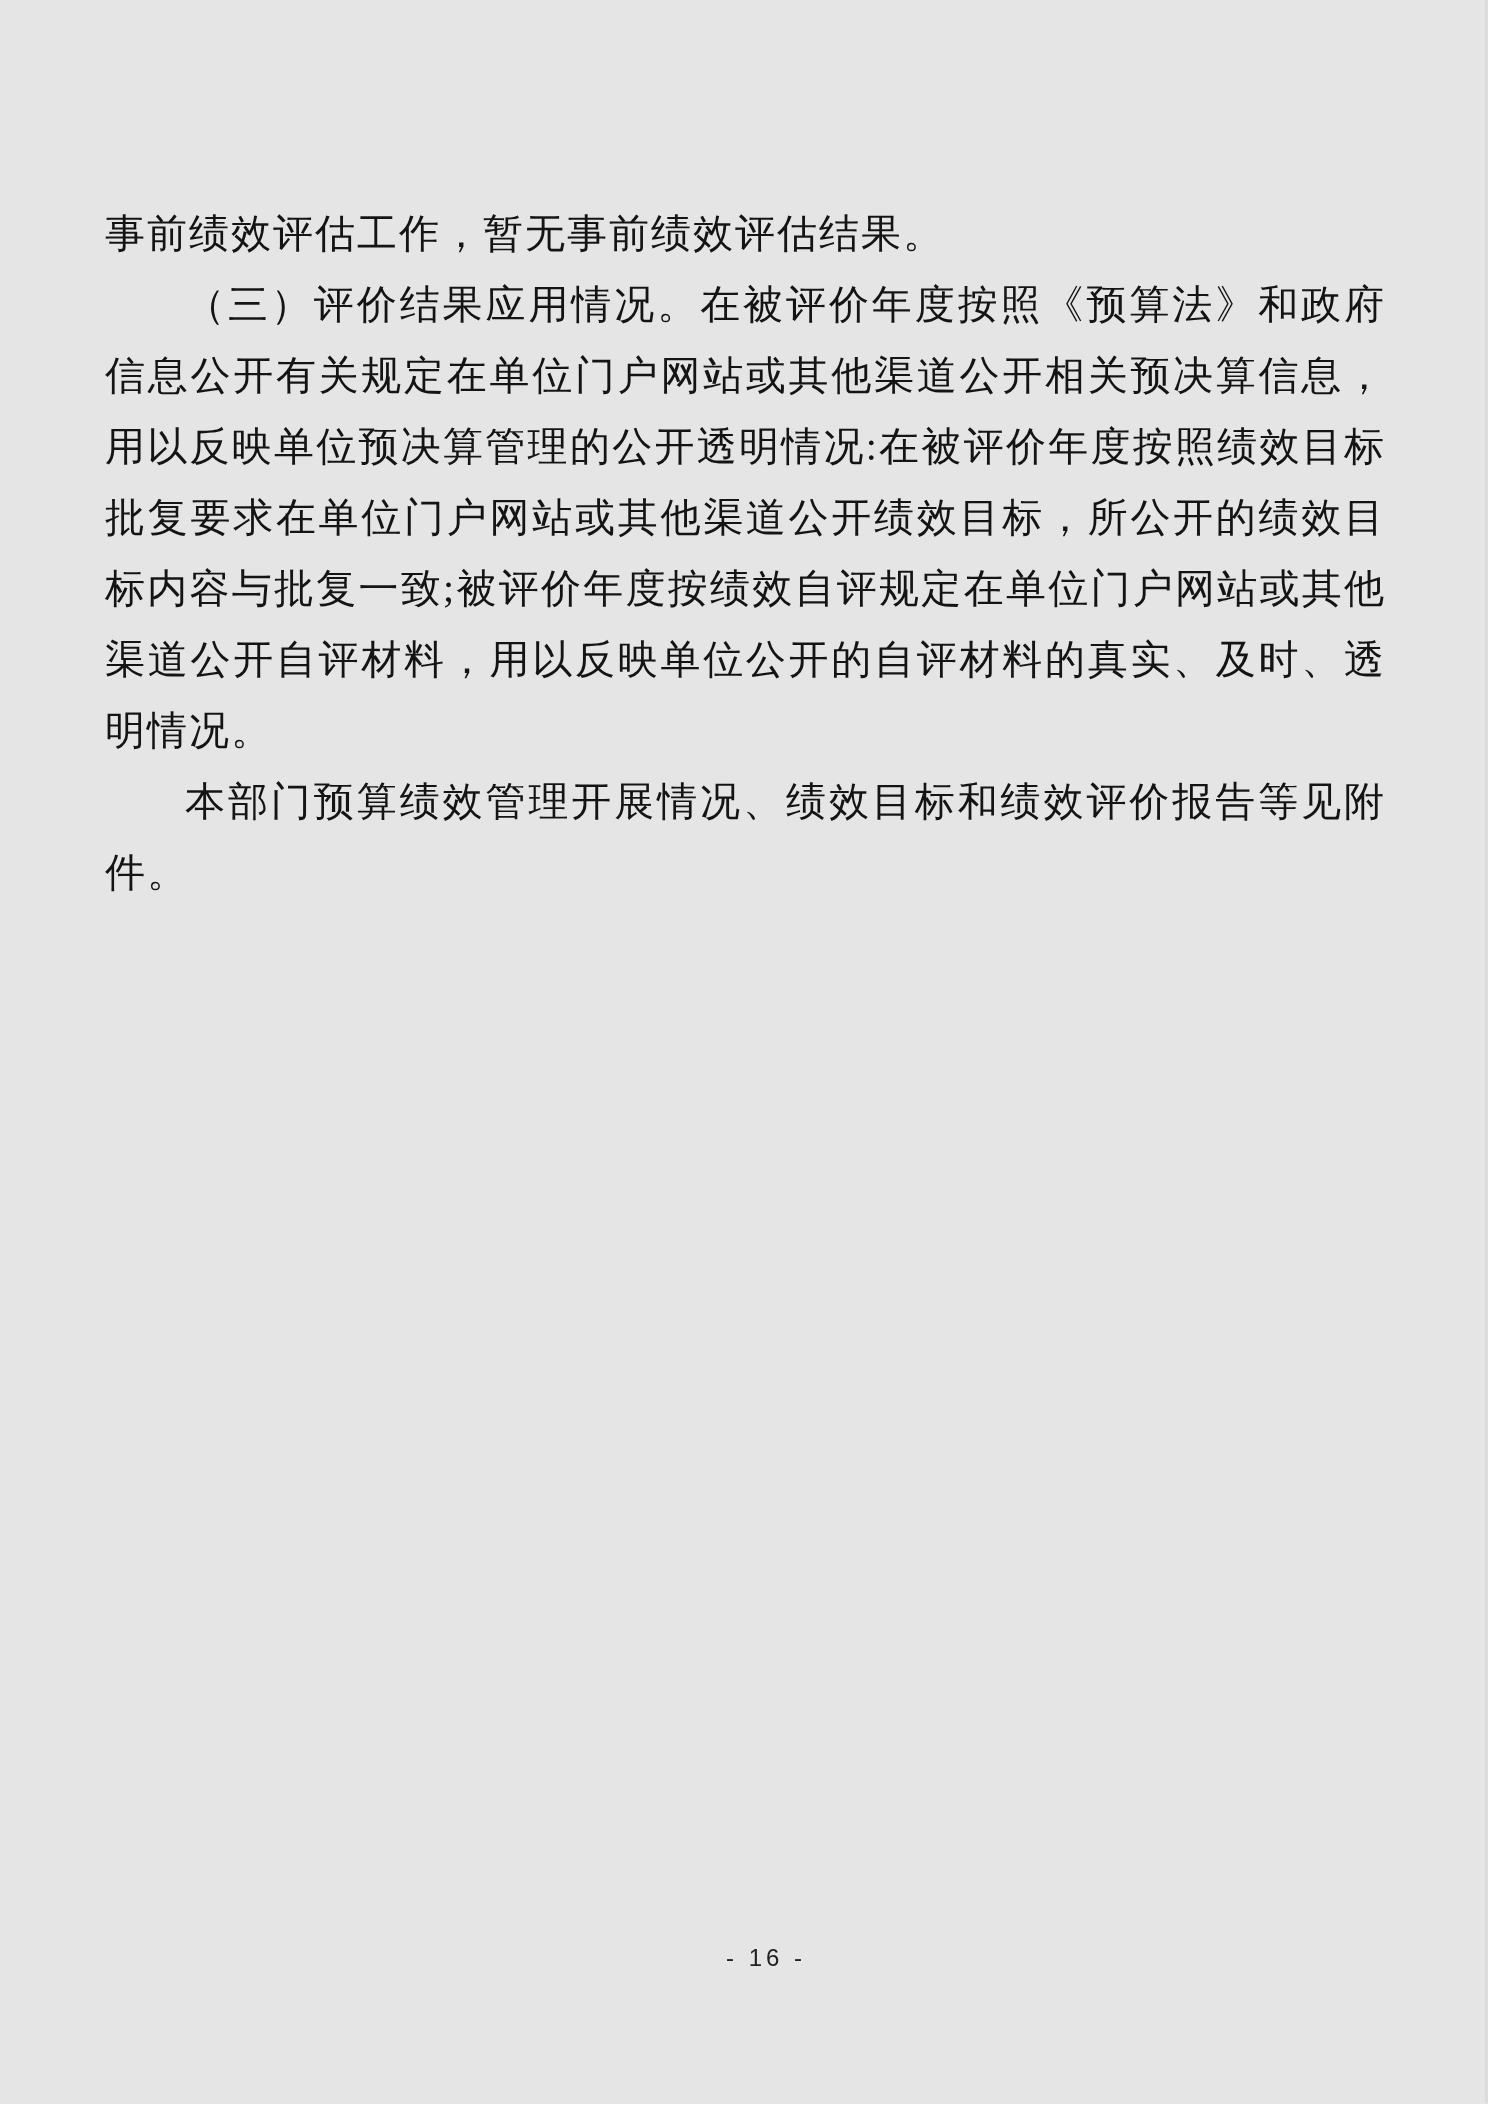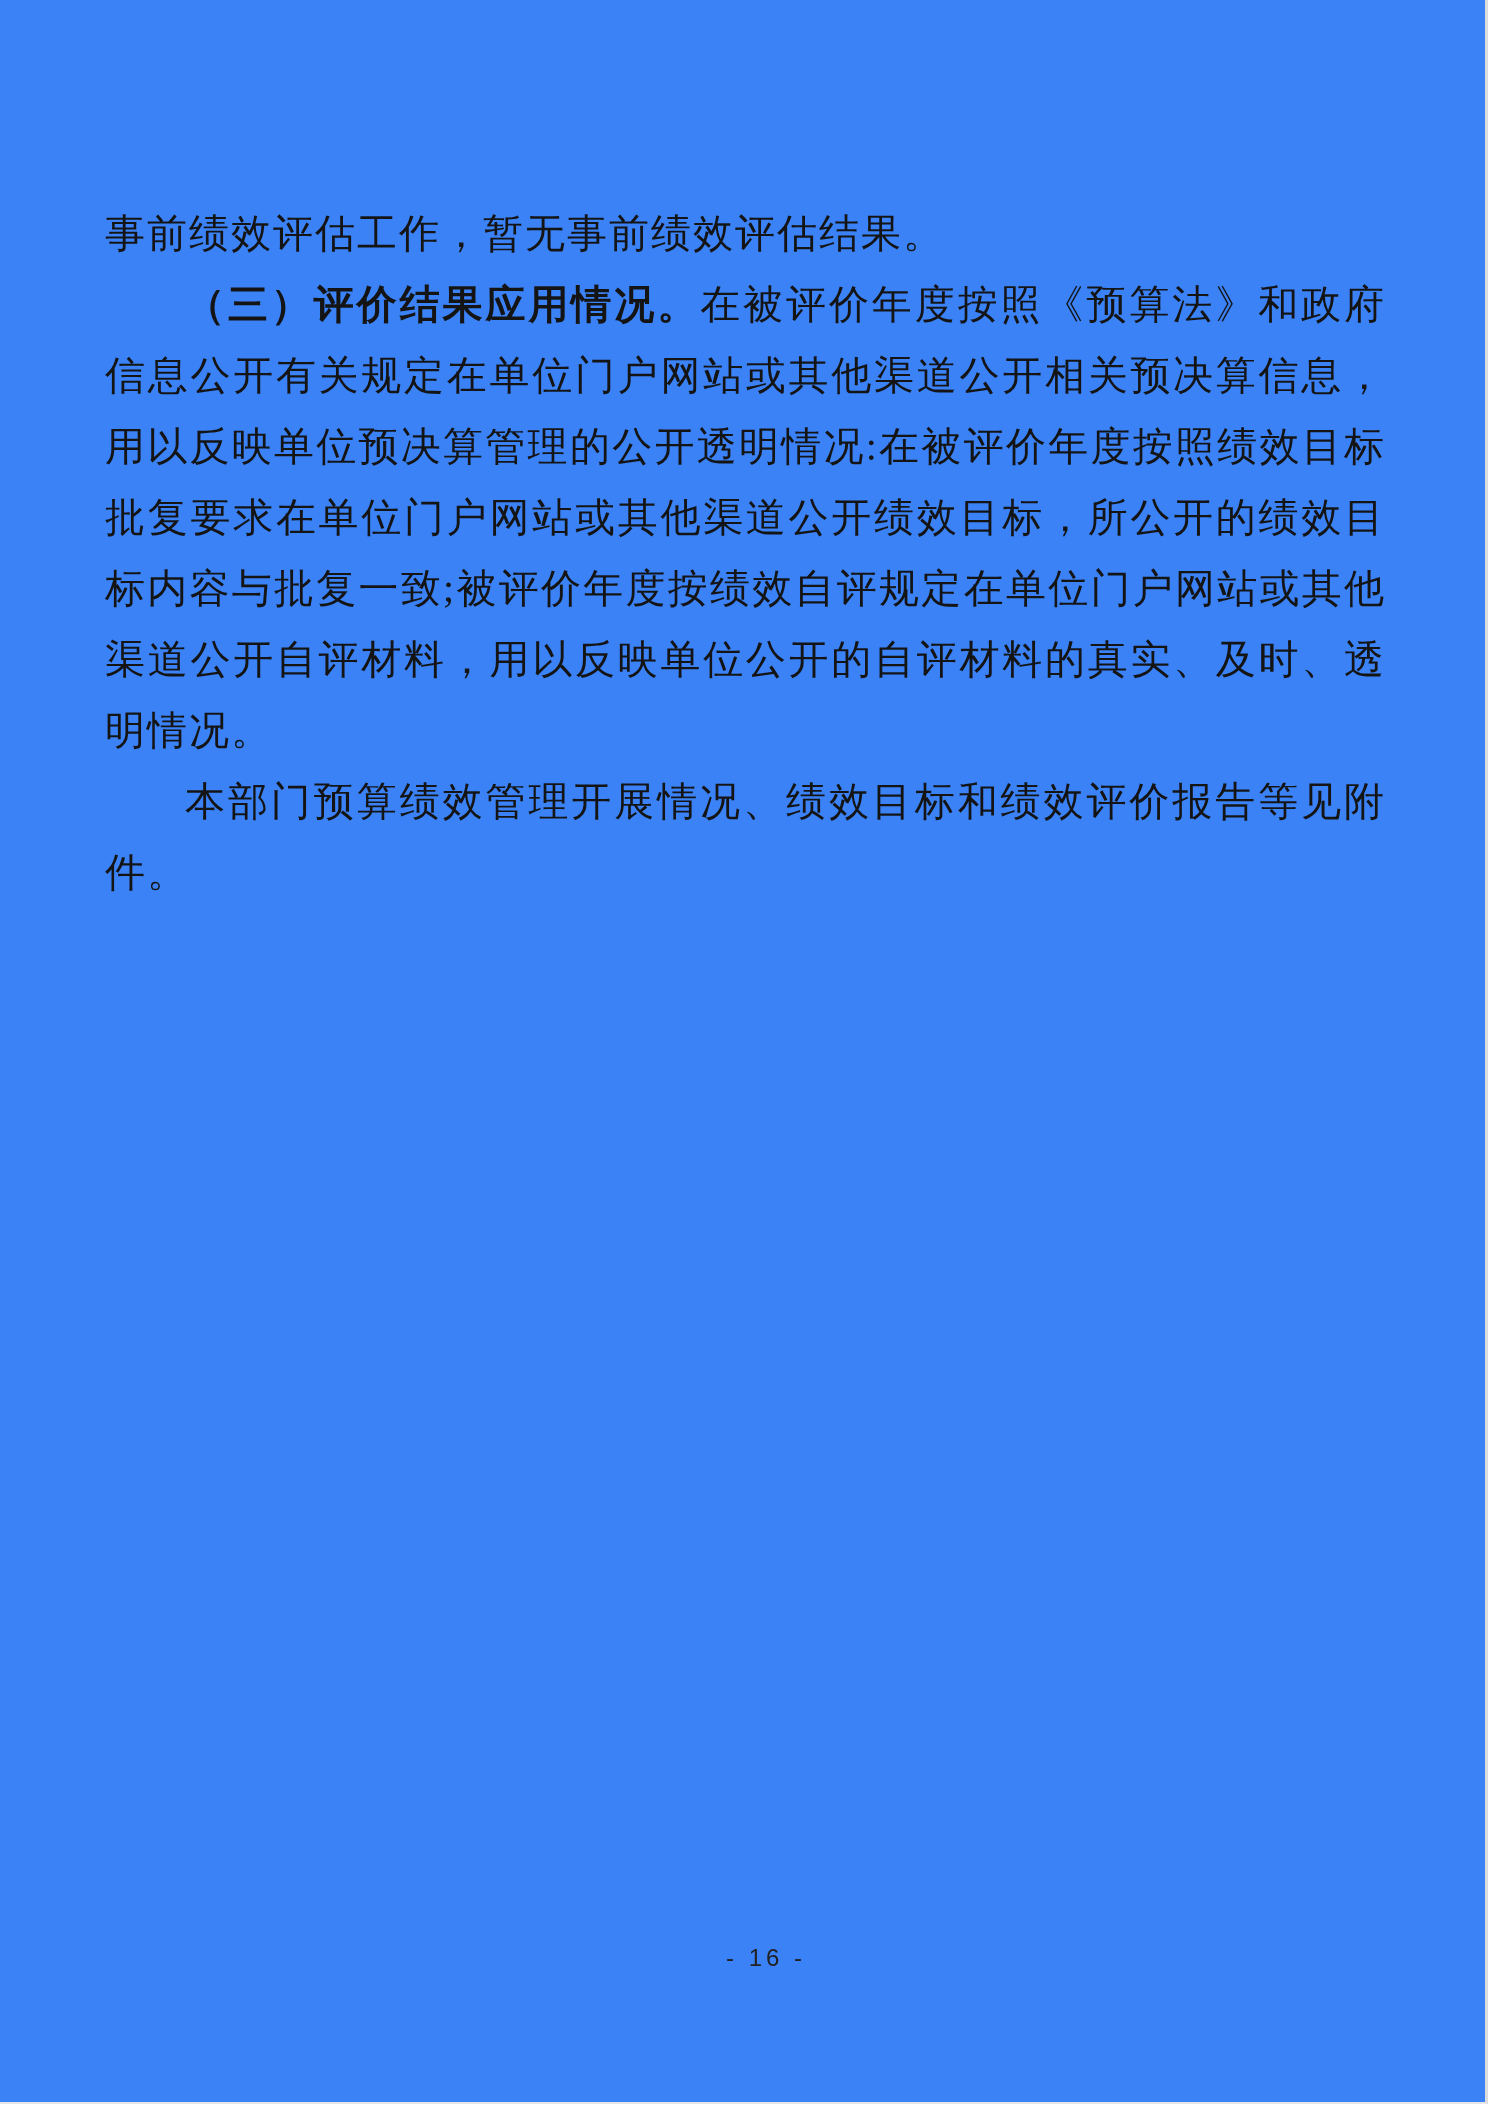--- a/index.html
+++ b/index.html
@@ -8,38 +8,38 @@
       height: 2104px;
       background: #ffffff;
       font-family: "Liberation Serif", "DejaVu Serif", serif;
       color: #1a1a1a;
       overflow: hidden;
       position: relative;
     }
     .page {
       position: absolute;
       inset: 0;
-      background: #3b82f6;
+      background: #e5e5e5;
       border-right: 3px solid #dcdcdc;
       border-bottom: 2px solid #e6e6e6;
     }
     .text-block {
       position: absolute;
       left: 105px;
       width: 1281px;
       top: 198px;
       font-size: 40px;
       line-height: 71px;
       letter-spacing: 2px;
       text-align: justify;
       color: #141414;
     }
     .para { text-indent: 0; }
     .para.indented { text-indent: 2em; }
-    .bold-lead { font-weight: bold; }
+    .bold-lead { font-weight: normal; }
     .page-number {
       position: absolute;
       left: 0;
       width: 100%;
       top: 1944px;
       text-align: center;
       font-size: 24px;
       letter-spacing: 4px;
       color: #222222;
       font-family: "Liberation Sans", "DejaVu Sans", sans-serif;

